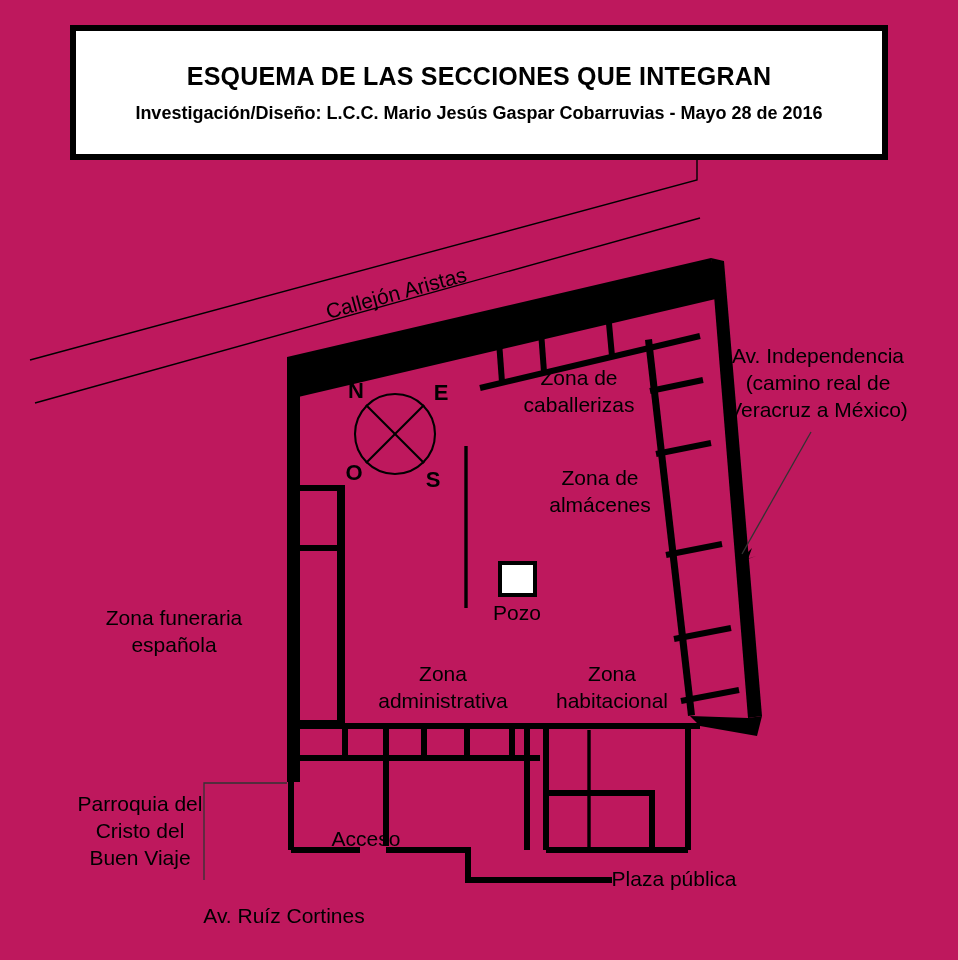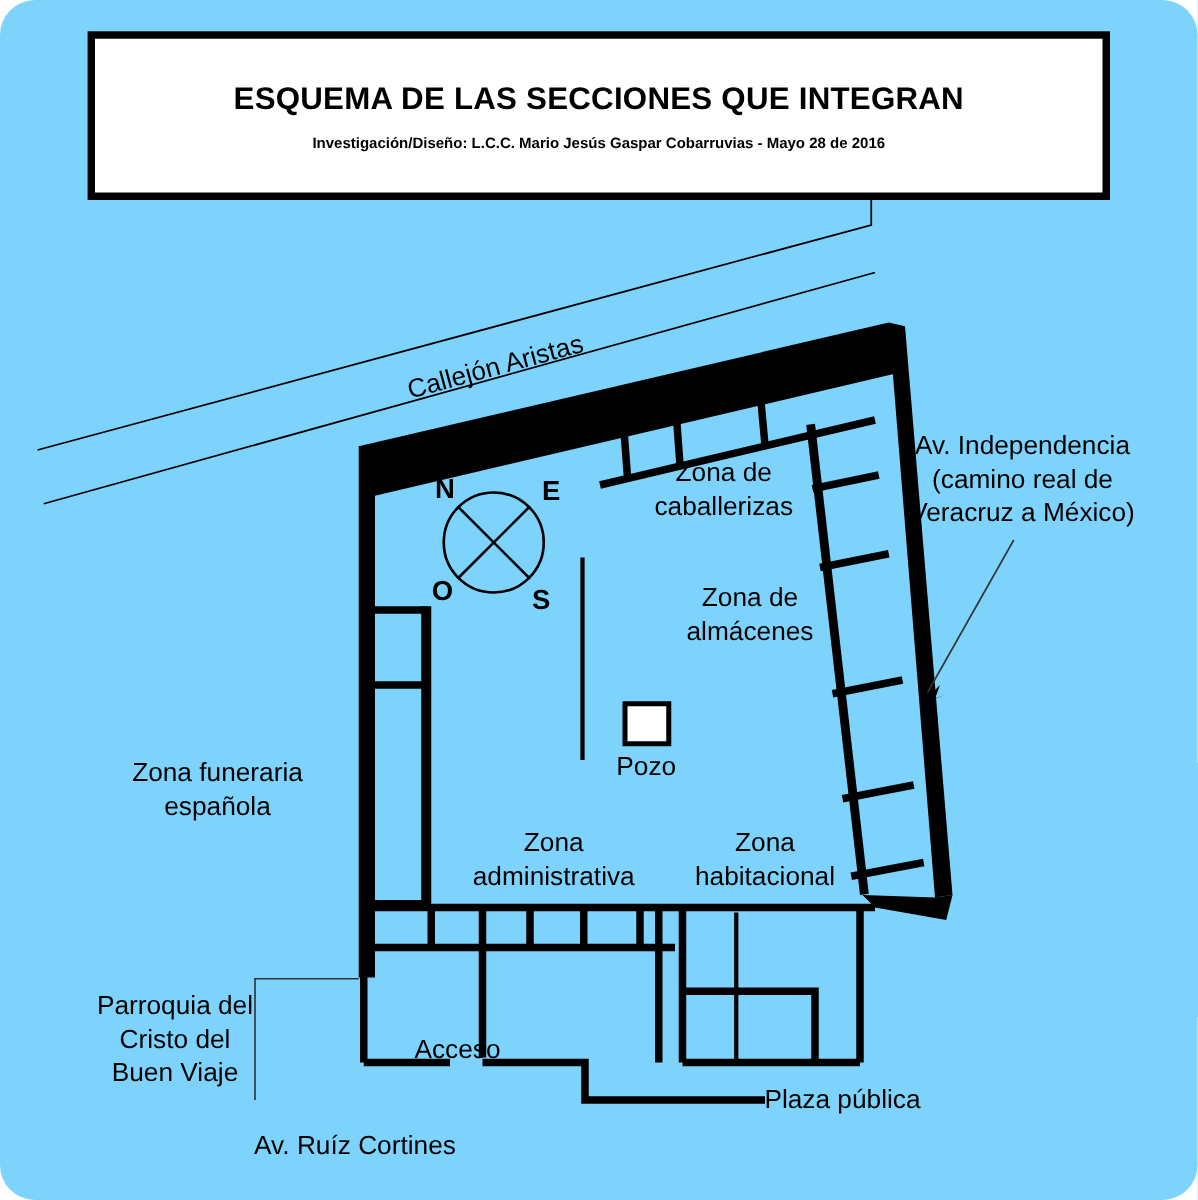--- a/index.html
+++ b/index.html
@@ -1,26 +1,26 @@
 <!DOCTYPE html>
 <html><head>
 <meta charset="utf-8">
 <style>
   html,body{margin:0;padding:0;background:#ffffff;}
   body{width:958px;height:960px;overflow:hidden;
        font-family:"Liberation Sans", sans-serif;color:#000;}
-  #page{position:relative;width:958px;height:960px;background:#7dd3fc;border-radius:28px;}
+  #page{position:relative;width:958px;height:960px;background:#be185d;}
 
   
   #title-block{position:absolute;left:70px;top:25px;width:818px;height:135px;
        background:#fff;border:6px solid #000;box-sizing:border-box;
        display:flex;flex-direction:column;align-items:center;justify-content:center;}
   #title-block .tline{font-size:25px;font-weight:bold;letter-spacing:.2px;
        line-height:1.22;text-align:center;white-space:nowrap;}
-  #title-block .credit{font-size:12px;font-weight:bold;margin-top:12px;
+  #title-block .credit{font-size:18px;font-weight:bold;margin-top:12px;
        text-align:center;white-space:nowrap;}
 
   
   #plan{position:absolute;left:0;top:160px;width:958px;height:800px;}
   svg{display:block;}
   .wall{fill:#000;stroke:none;}
   .thinline{stroke:#000;fill:none;stroke-width:1.4;}
   .leader{stroke:#333;fill:none;stroke-width:1.3;}
   .compass{stroke:#000;fill:none;stroke-width:2.1;}
   .pozo{stroke:#000;fill:#fff;stroke-width:4;}

